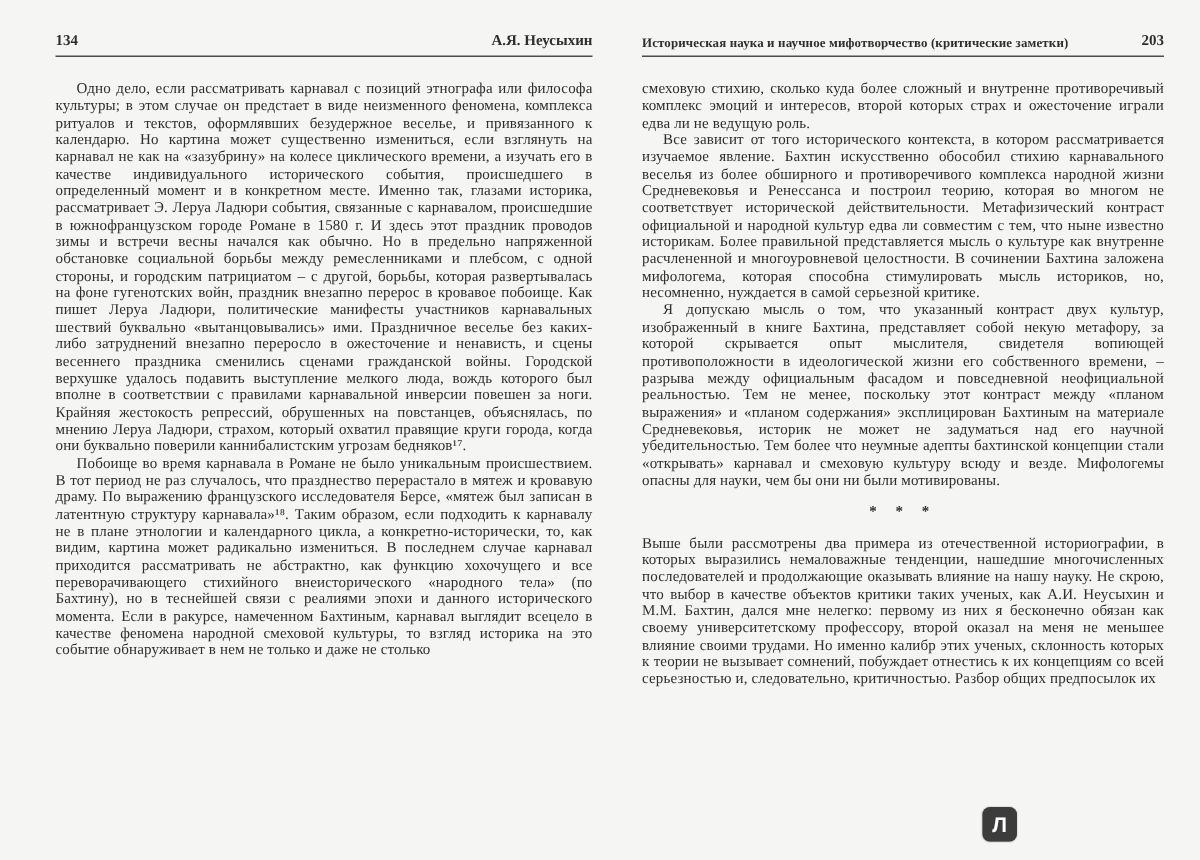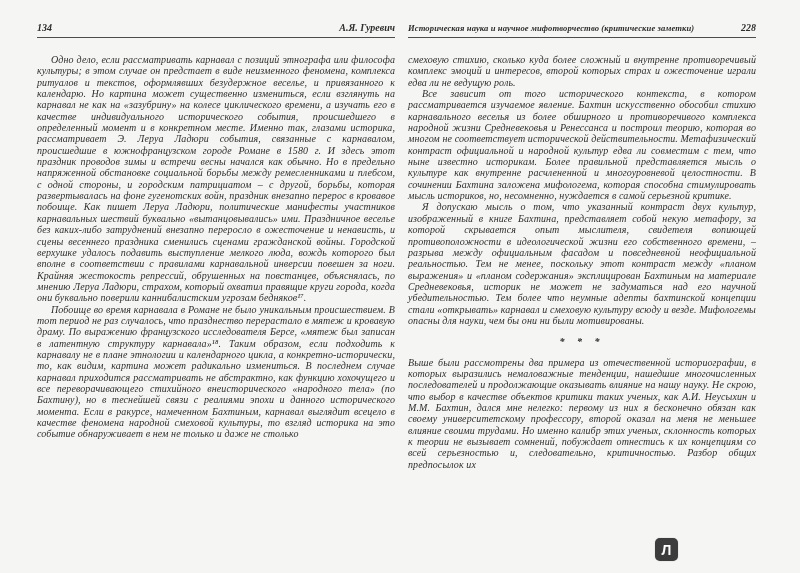--- a/index.html
+++ b/index.html
@@ -16,22 +16,22 @@
     overflow: hidden;
   }
   .spread {
     position: absolute;
     inset: 0;
   }
   .page {
     position: absolute;
     top: 22px;
   }
-  .page-left  { left: 37px;  width: 358px; font-style: italic; }
-  .page-right { left: 408px; width: 348px; font-style: italic; }
+  .page-left  { left: 37px;  width: 358px; }
+  .page-right { left: 428px; width: 348px; }
 
   .running-header {
     display: flex;
     justify-content: space-between;
     align-items: flex-end;
     font-weight: bold;
     font-size: 10px;
     border-bottom: 1.2px solid #4d4d4d;
     padding-bottom: 4px;
     white-space: nowrap;
@@ -84,32 +84,32 @@
   }
 </style>
 </head>
 <body>
 
 <div class="spread">
 
   <section class="page page-left">
     <header class="running-header">
       <span class="page-num">134</span>
-      <span class="head-title">А.Я. Гуревич</span>
+      <span class="head-title">А.Я. Неусыхин</span>
     </header>
     <div class="page-body">
       <p class="indent">Одно дело, если рассматривать карнавал с позиций этнографа или философа культуры; в этом случае он предстает в виде неизменного феномена, комплекса ритуалов и текстов, оформлявших безудержное веселье, и привязанного к календарю. Но картина может существенно измениться, если взглянуть на карнавал не как на «зазубрину» на колесе циклического времени, а изучать его в качестве индивидуального исторического события, происшедшего в определенный момент и в конкретном месте. Именно так, глазами историка, рассматривает Э. Леруа Ладюри события, связанные с карнавалом, происшедшие в южнофранцузском городе Романе в 1580 г. И здесь этот праздник проводов зимы и встречи весны начался как обычно. Но в предельно напряженной обстановке социальной борьбы между ремесленниками и плебсом, с одной стороны, и городским патрициатом – с другой, борьбы, которая развертывалась на фоне гугенотских войн, праздник внезапно перерос в кровавое побоище. Как пишет Леруа Ладюри, политические манифесты участников карнавальных шествий буквально «вытанцовывались» ими. Праздничное веселье без каких-либо затруднений внезапно переросло в ожесточение и ненависть, и сцены весеннего праздника сменились сценами гражданской войны. Городской верхушке удалось подавить выступление мелкого люда, вождь которого был вполне в соответствии с правилами карнавальной инверсии повешен за ноги. Крайняя жестокость репрессий, обрушенных на повстанцев, объяснялась, по мнению Леруа Ладюри, страхом, который охватил правящие круги города, когда они буквально поверили каннибалистским угрозам бедняков¹⁷.</p>
       <p class="indent">Побоище во время карнавала в Романе не было уникальным происшествием. В тот период не раз случалось, что празднество перерастало в мятеж и кровавую драму. По выражению французского исследователя Берсе, «мятеж был записан в латентную структуру карнавала»¹⁸. Таким образом, если подходить к карнавалу не в плане этнологии и календарного цикла, а конкретно-исторически, то, как видим, картина может радикально измениться. В последнем случае карнавал приходится рассматривать не абстрактно, как функцию хохочущего и все переворачивающего стихийного внеисторического «народного тела» (по Бахтину), но в теснейшей связи с реалиями эпохи и данного исторического момента. Если в ракурсе, намеченном Бахтиным, карнавал выглядит всецело в качестве феномена народной смеховой культуры, то взгляд историка на это событие обнаруживает в нем не только и даже не столько</p>
     </div>
   </section>
 
   <section class="page page-right">
     <header class="running-header">
       <span class="head-title">Историческая наука и научное мифотворчество (критические заметки)</span>
-      <span class="page-num">228</span>
+      <span class="page-num">203</span>
     </header>
     <div class="page-body">
       <p>смеховую стихию, сколько куда более сложный и внутренне противоречивый комплекс эмоций и интересов, второй которых страх и ожесточение играли едва ли не ведущую роль.</p>
       <p class="indent">Все зависит от того исторического контекста, в котором рассматривается изучаемое явление. Бахтин искусственно обособил стихию карнавального веселья из более обширного и противоречивого комплекса народной жизни Средневековья и Ренессанса и построил теорию, которая во многом не соответствует исторической действительности. Метафизический контраст официальной и народной культур едва ли совместим с тем, что ныне известно историкам. Более правильной представляется мысль о культуре как внутренне расчлененной и многоуровневой целостности. В сочинении Бахтина заложена мифологема, которая способна стимулировать мысль историков, но, несомненно, нуждается в самой серьезной критике.</p>
       <p class="indent">Я допускаю мысль о том, что указанный контраст двух культур, изображенный в книге Бахтина, представляет собой некую метафору, за которой скрывается опыт мыслителя, свидетеля вопиющей противоположности в идеологической жизни его собственного времени, – разрыва между официальным фасадом и повседневной неофициальной реальностью. Тем не менее, поскольку этот контраст между «планом выражения» и «планом содержания» эксплицирован Бахтиным на материале Средневековья, историк не может не задуматься над его научной убедительностью. Тем более что неумные адепты бахтинской концепции стали «открывать» карнавал и смеховую культуру всюду и везде. Мифологемы опасны для науки, чем бы они ни были мотивированы.</p>
       <div class="separator">* * *</div>
       <p>Выше были рассмотрены два примера из отечественной историографии, в которых выразились немаловажные тенденции, нашедшие многочисленных последователей и продолжающие оказывать влияние на нашу науку. Не скрою, что выбор в качестве объектов критики таких ученых, как А.И. Неусыхин и М.М. Бахтин, дался мне нелегко: первому из них я бесконечно обязан как своему университетскому профессору, второй оказал на меня не меньшее влияние своими трудами. Но именно калибр этих ученых, склонность которых к теории не вызывает сомнений, побуждает отнестись к их концепциям со всей серьезностью и, следовательно, критичностью. Разбор общих предпосылок их</p>
     </div>
   </section>
 

